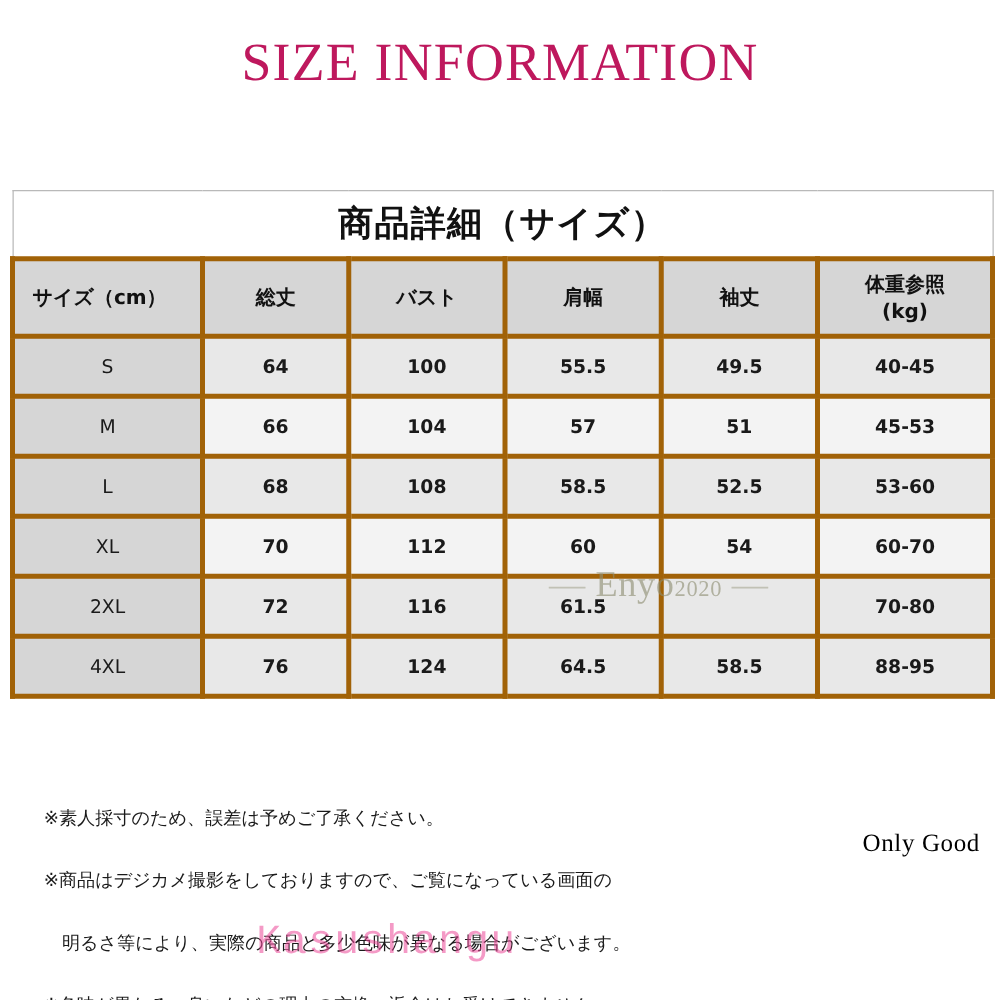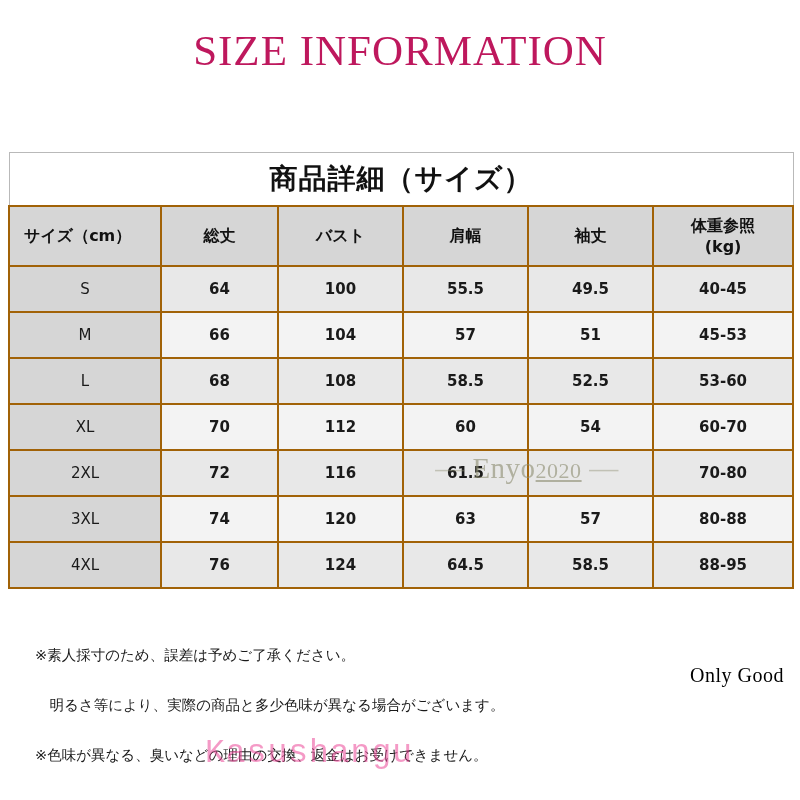--- a/index.html
+++ b/index.html
@@ -43,21 +43,21 @@
   }
 
   table.size-table {
     border-collapse: collapse;
     width: 784px;
     table-layout: fixed;
   }
 
   table.size-table td,
   table.size-table th {
-    border: 2px solid #a16207;
+    border: 4px solid #a16207;
     text-align: center;
     vertical-align: middle;
     font-size: 15px;
     color: #1a1a1a;
     font-weight: normal;
     padding: 0;
   }
 
   tr.caption-row td {
     height: 52px;
@@ -121,22 +121,21 @@
     left: 527px;
     transform: translateX(-50%);
     font-family: "Liberation Serif", serif;
     font-size: 29px;
     color: #8f8f74;
     opacity: 0.62;
     letter-spacing: 0.5px;
     pointer-events: none;
   }
   .watermark-center .sub {
-    font-size: 22px;
-    text-decoration: underline;
+    font-size: 18px;
   }
   .wm-dash {
     display: inline-block;
     color: #8f8f74;
     opacity: 0.7;
   }
 
   .watermark-bottom {
     position: absolute;
     top: 735px;
@@ -231,43 +230,36 @@
 
         <tr class="data-row odd">
           <td class="label-cell">2XL</td>
           <td class="value-cell">72</td>
           <td class="value-cell">116</td>
           <td class="value-cell">61.5</td>
           <td class="value-cell"></td>
           <td class="value-cell">70-80</td>
         </tr>
 
-        <tr class="data-row even">
-          <td class="label-cell">3XL</td>
-          <td class="value-cell">74</td>
-          <td class="value-cell">120</td>
-          <td class="value-cell">63</td>
-          <td class="value-cell">57</td>
-          <td class="value-cell">80-88</td>
-        </tr>
 
         <tr class="data-row odd">
           <td class="label-cell">4XL</td>
           <td class="value-cell">76</td>
           <td class="value-cell">124</td>
           <td class="value-cell">64.5</td>
           <td class="value-cell">58.5</td>
           <td class="value-cell">88-95</td>
         </tr>
       </tbody>
     </table>
   </div>
 
   <div class="notes">
     <div class="note-line">※素人採寸のため、誤差は予めご了承ください。</div>
+    <div class="note-line">※商品はデジカメ撮影をしておりますので、ご覧になっている画面の</div>
     <div class="note-line">　明るさ等により、実際の商品と多少色味が異なる場合がございます。</div>
     <div class="note-line">※色味が異なる、臭いなどの理由の交換、返金はお受けできません。</div>
     
     
     
   </div>
 
   <div class="watermark-center">
     <span class="wm-dash">—&nbsp;</span><span>Enyo</span><span class="sub">2020</span><span class="wm-dash">&nbsp;—</span>
   </div>

